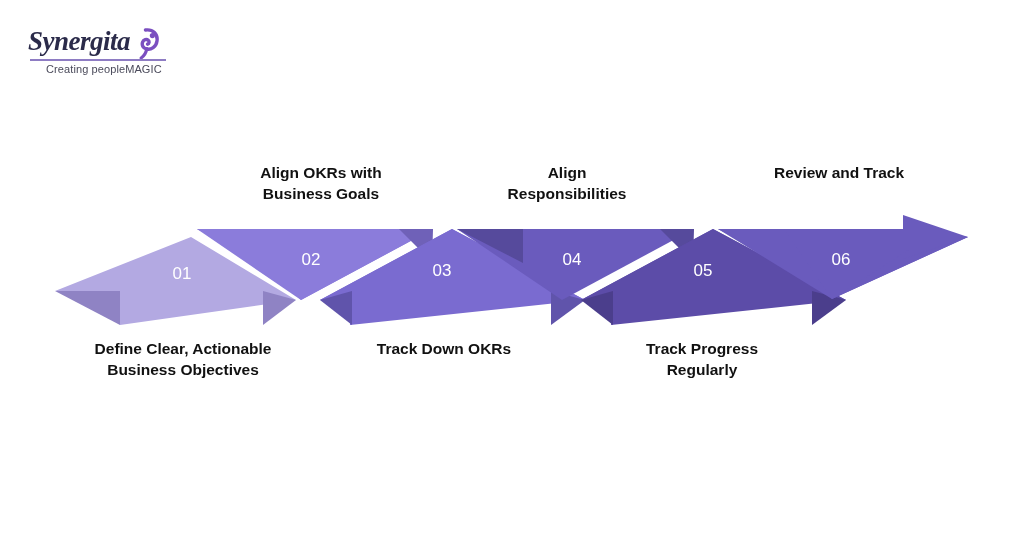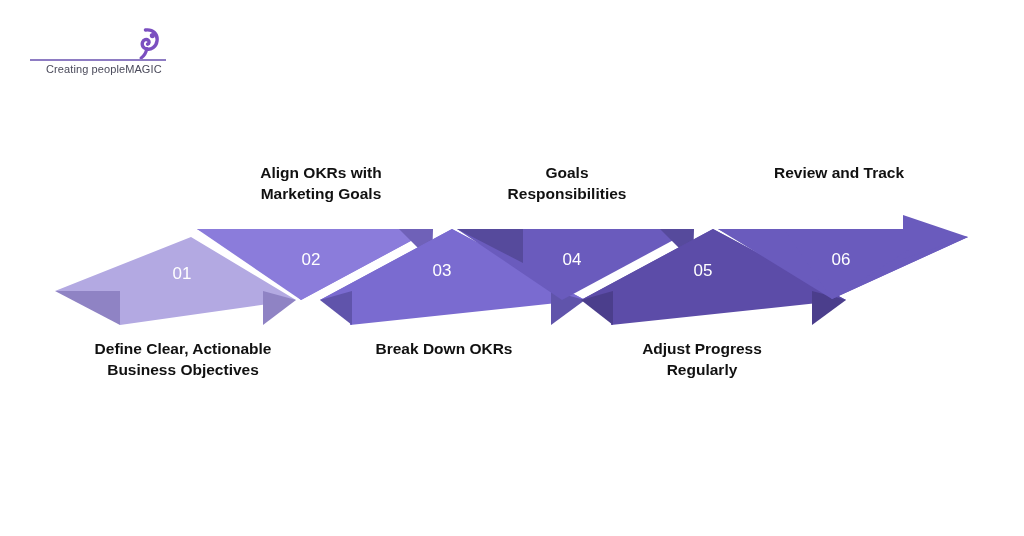--- a/index.html
+++ b/index.html
@@ -88,20 +88,21 @@
     line-height: 21px;
     white-space: pre-line;
   }
   .caption.top  { }
   .caption.bot  { }
 </style>
 </head>
 <body>
 
 <div id="logo">
+  <div id="logo-wordmark">Synergita</div>
   <svg id="logo-swirl" viewBox="0 0 30 32">
     <path d="M14.5 2 C22 1, 27 6, 26 13 C25.2 19, 20 22, 15.5 21 C12 20.2, 10.5 17, 11.6 14.2 C12.6 11.6, 15.6 10.8, 17.2 12.2 C18.6 13.4, 18.2 15.6, 16.6 16.2" fill="none" stroke="#7b4fc0" stroke-width="3.4" stroke-linecap="round"></path>
     <path d="M15.8 20.6 C15.2 24.5, 13.4 27.8, 10.2 30" fill="none" stroke="#7b4fc0" stroke-width="3.2" stroke-linecap="round"></path>
     <circle cx="21.4" cy="7.6" r="2.6" fill="#7b4fc0"></circle>
   </svg>
   <div id="logo-rule"></div>
   <div id="logo-tagline">Creating peopleMAGIC</div>
 </div>
 
 <svg id="diagram" viewBox="0 0 1024 536">
@@ -151,26 +152,26 @@
     <polygon points="718,229 832,299 832,299 968,237 903,229 903,229 784,229" fill="#6a5bbd"></polygon>
     <polygon points="784,229 903,229 903,229 968,237 832,299" fill="#6a5bbd"></polygon>
     <polygon points="903,215 968,237 903,259" fill="#6a5bbd"></polygon>
     <polygon points="784,229 910,229 910,249 832,299" fill="#6a5bbd"></polygon>
     <text class="seg-number" x="841" y="261">06</text>
   </g>
 
 </svg>
 
 <div class="caption top" style="left:215px; top:162px; width:212px;">Align OKRs with
-Marketing Goals</div>
+Business Goals</div>
 
-<div class="caption top" style="left:461px; top:162px; width:212px;">Goals
+<div class="caption top" style="left:461px; top:162px; width:212px;">Align
 Responsibilities</div>
 
 <div class="caption top" style="left:733px; top:162px; width:212px;">Review and Track</div>
 
 <div class="caption bot" style="left:77px; top:338px; width:212px;">Define Clear, Actionable
 Business Objectives</div>
 
-<div class="caption bot" style="left:338px; top:338px; width:212px;">Break Down OKRs</div>
+<div class="caption bot" style="left:338px; top:338px; width:212px;">Track Down OKRs</div>
 
-<div class="caption bot" style="left:596px; top:338px; width:212px;">Adjust Progress
+<div class="caption bot" style="left:596px; top:338px; width:212px;">Track Progress
 Regularly</div>
 
 </body></html>

